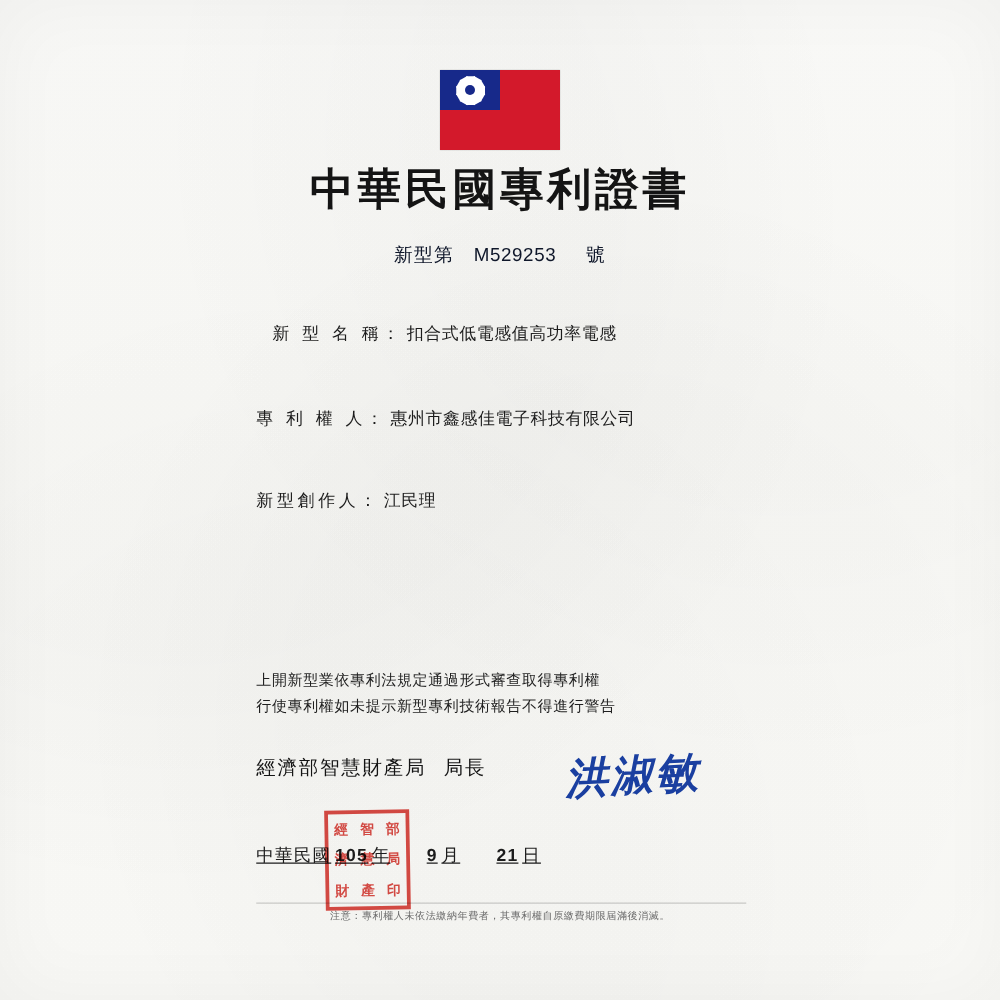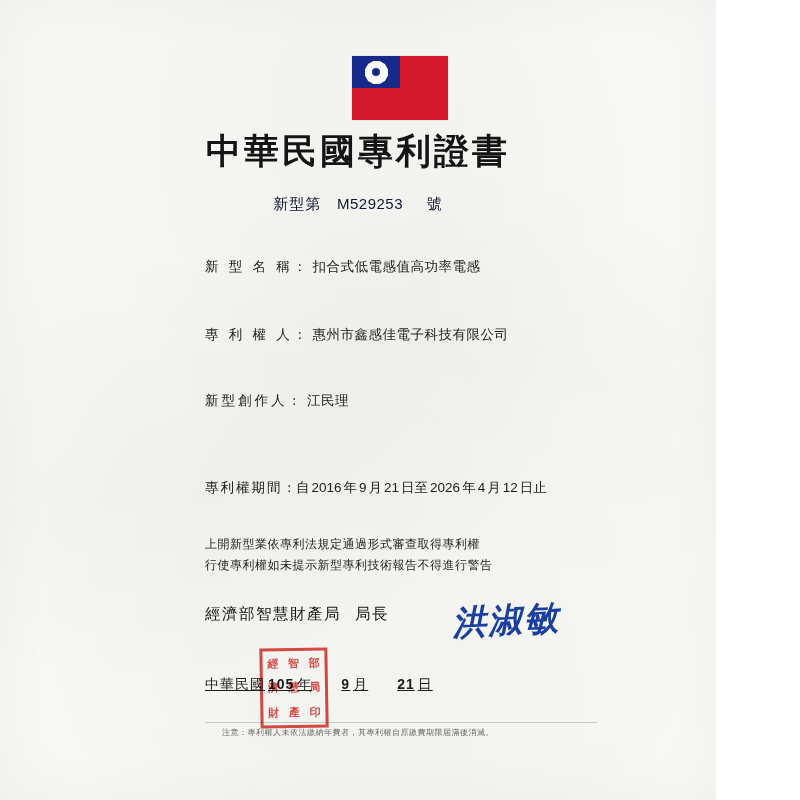--- a/index.html
+++ b/index.html
@@ -9,21 +9,21 @@
   }
   body {
     width: 800px;
     height: 800px;
     font-family: "DejaVu Sans", sans-serif;
     color: #1a1a1a;
     overflow: hidden;
   }
   .page {
     position: relative;
-    width: 716px;
+    width: 800px;
     height: 800px;
     background: #fdfdfb;
   }
   
   .paper-texture {
     position: absolute;
     inset: 0;
     background:
       radial-gradient(circle at 18% 22%, rgba(0,0,0,0.018) 0 38%, rgba(0,0,0,0) 60%),
       radial-gradient(circle at 78% 14%, rgba(0,0,0,0.015) 0 30%, rgba(0,0,0,0) 55%),
@@ -148,21 +148,21 @@
     letter-spacing: 3px;
   }
   .field .colon {
     letter-spacing: 0;
     padding-right: 6px;
   }
   .field .val {
     letter-spacing: 0.5px;
   }
 
-  #field-name   { top: 258px; }
+  #field-name   { top: 258px; margin-left: 13px; }
   #field-owner  { top: 326px; }
   #field-author { top: 392px; font-family: Liberation Mono, monospace; }
 
   .term-row {
     position: absolute;
     left: 205px;
     top: 479px;
     font-size: 13.5px;
     color: #1c1c1c;
     white-space: nowrap;
@@ -313,23 +313,20 @@
   </div>
 
   <div class="field" id="field-owner">
     <span class="lbl">專 利 權 人</span><span class="colon">：</span><span class="val">惠州市鑫感佳電子科技有限公司</span>
   </div>
 
   <div class="field" id="field-author">
     <span class="lbl">新型創作人</span><span class="colon">：</span><span class="val">江民理</span>
   </div>
 
-  <div class="term-row">
-    <span class="lbl">專利權期間</span><span class="colon">：</span><span>自</span><span class="yr">2016</span><span>年</span><span class="yr">9</span><span>月</span><span class="yr">21</span><span>日至</span><span class="yr">2026</span><span>年</span><span class="yr">4</span><span>月</span><span class="yr">12</span><span>日止</span>
-  </div>
 
   <div class="notes">
     <div>上開新型業依專利法規定通過形式審查取得專利權</div>
     <div>行使專利權如未提示新型專利技術報告不得進行警告</div>
   </div>
 
   <div class="signer-row">
     <span>經濟部智慧財產局</span><span class="post">局長</span>
   </div>
   <div class="signature">洪淑敏</div>

